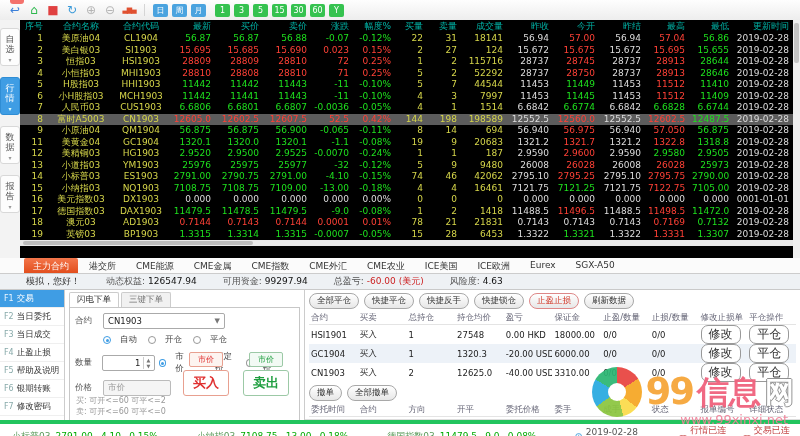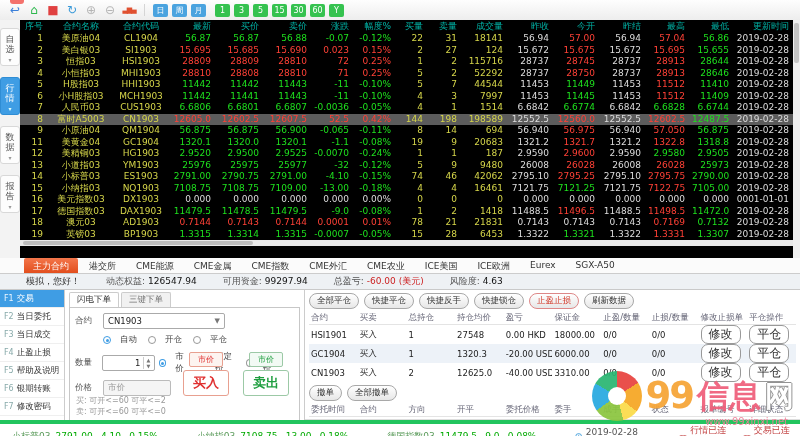--- a/index.html
+++ b/index.html
@@ -122,21 +122,21 @@
   .wm{position:absolute;right:6px;bottom:9px;display:flex;flex-direction:column;align-items:flex-end;
       z-index:40;pointer-events:none;opacity:.93;}
   .wm-row{display:flex;align-items:center;gap:4px;}
   .pin{width:50px;height:50px;border-radius:50%;position:relative;
        background:conic-gradient(#e8433f 0 58deg,#f6a623 58deg 128deg,#fbdb4a 128deg 165deg,#8bc53f 165deg 235deg,#27a9e0 235deg 300deg,#2bb673 300deg 360deg);}
   .pin::after{content:"";position:absolute;inset:16px;background:#fff;border-radius:50%;}
   .wm-99{font-size:37px;font-weight:bold;color:#f6a435;letter-spacing:-2px;line-height:40px;}
   .wm-xinxi{font-size:32px;font-weight:bold;color:#ef5e7a;line-height:40px;}
   .wm-wang{font-size:29px;font-weight:bold;color:#fff;line-height:40px;
            text-shadow:-1px 0 #8a8a8a,1px 0 #8a8a8a,0 -1px #8a8a8a,0 1px #8a8a8a;}
-  .wm-url{font-size:10px;color:#f08098;margin-top:-5px;margin-right:6px;}
+  .wm-url{font-size:13px;color:#f08098;margin-top:-5px;margin-right:6px;}
 </style>
 </head>
 <body>
 
 <div id="app">
   <div class="blob"></div>
 
   <div class="toolbar">
     <span id="nav-icons" style="display:inline-flex;gap:5px;">
         <span class="tico" style="color: rgb(59, 127, 217);">↩</span>

